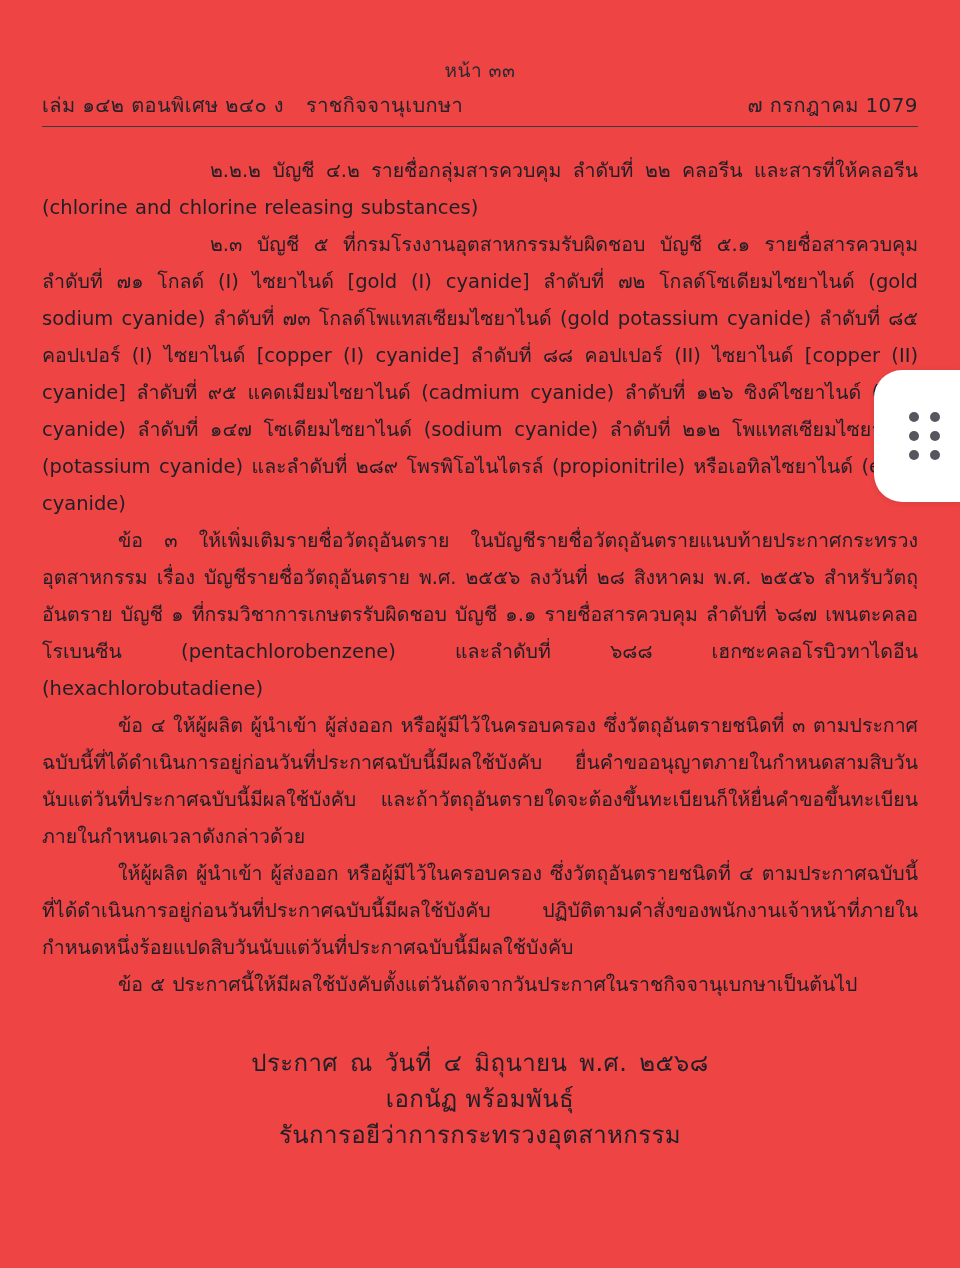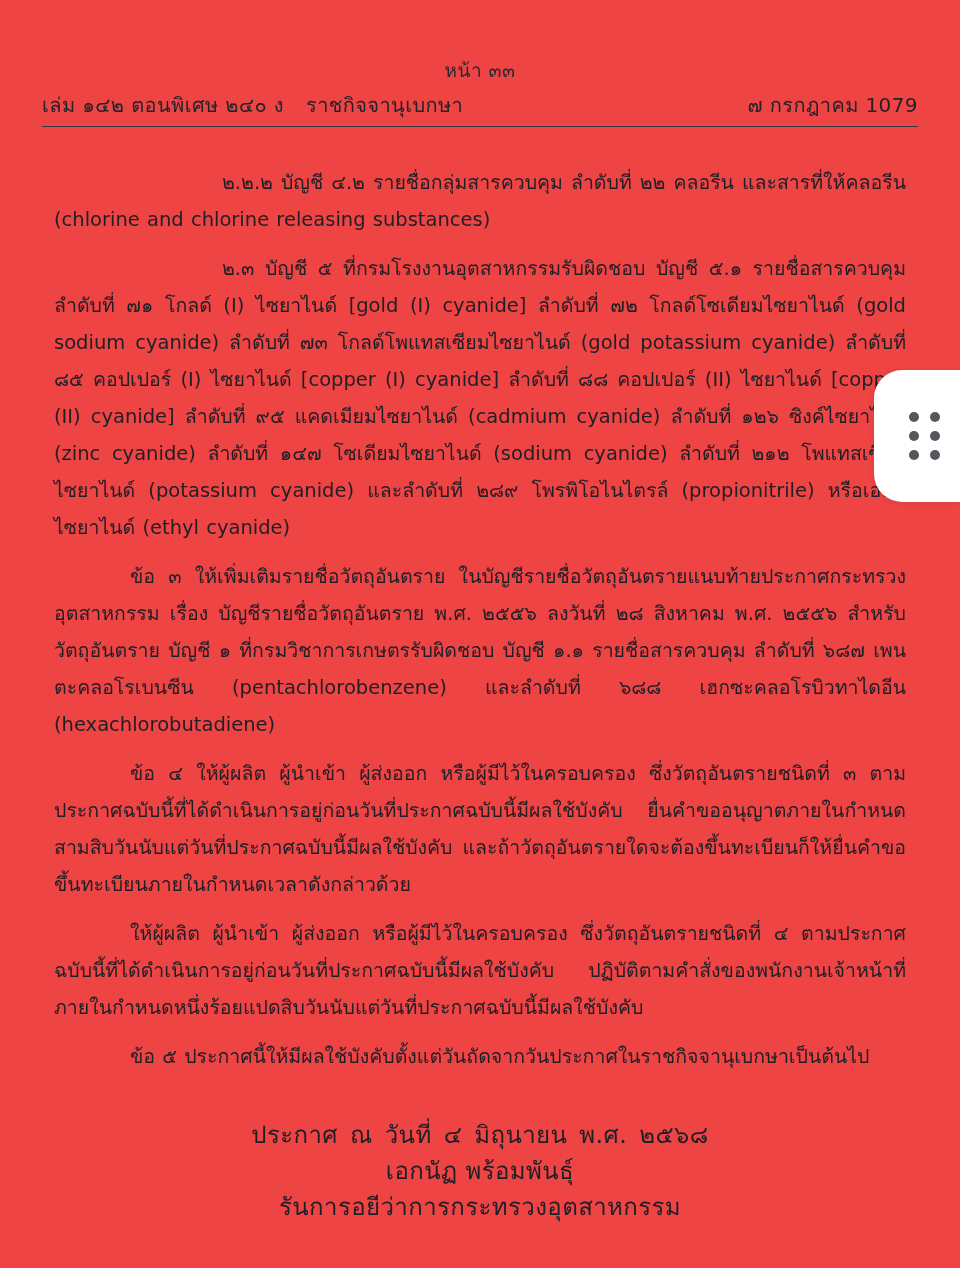--- a/index.html
+++ b/index.html
@@ -62,21 +62,21 @@
   .doc-body {
     position: absolute;
     left: 42px;
     right: 42px;
     top: 152px;
     color: #1f1f27;
     font-size: 19.5px;
     line-height: 37px;
   }
   .para {
-    margin: 12px;
+    margin: 0;
     text-align: justify;
     text-justify: inter-word;
     word-spacing: 1px;
   }
   .para.ind-lg { text-indent: 168px; }
   .para.ind-sm { text-indent: 76px; }
   .para.nonjust { text-align: left; }
 
   .sigblock {
     margin-top: 42px;

